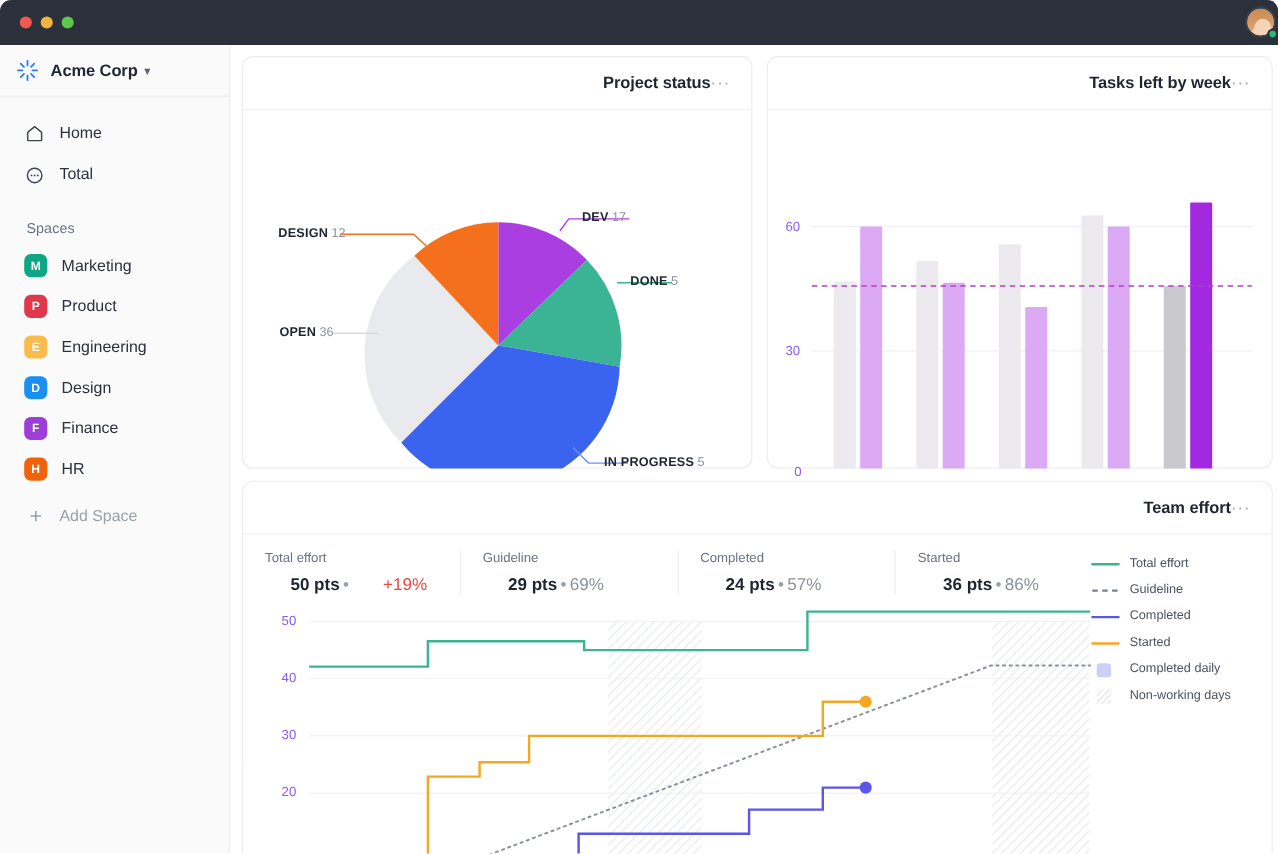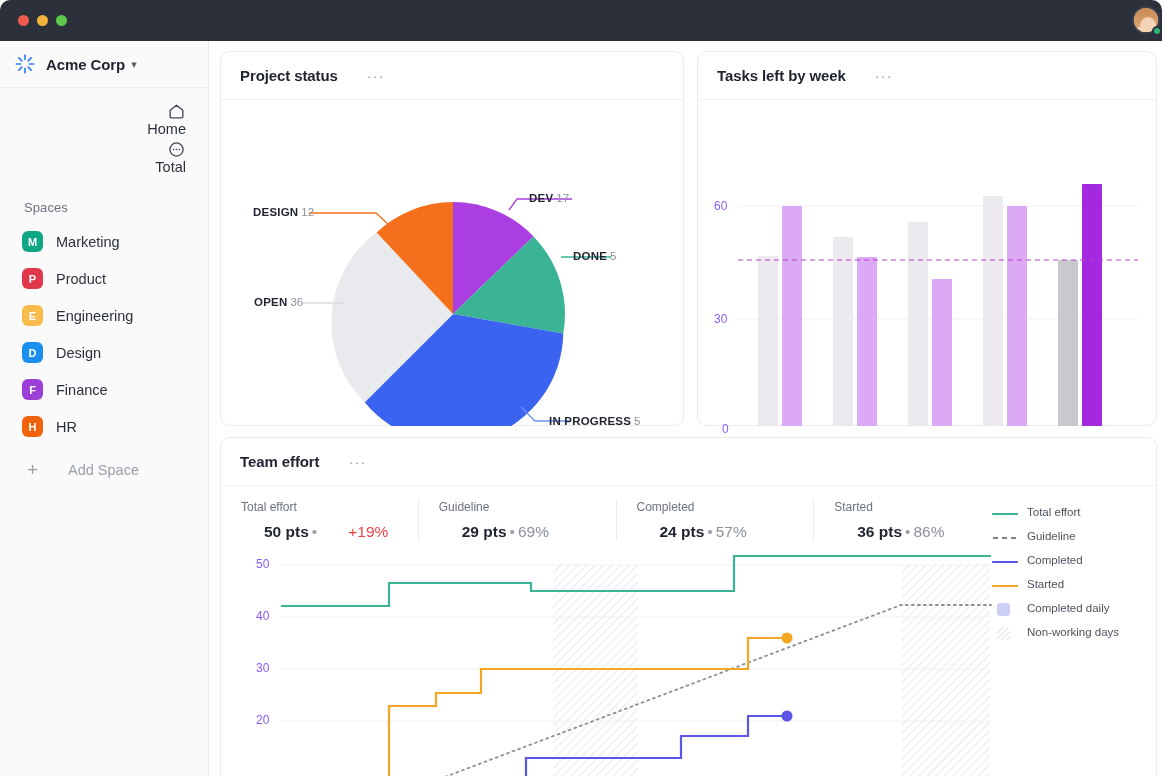--- a/index.html
+++ b/index.html
@@ -47,22 +47,22 @@
   .workspace {
     height: 47px; display: flex; align-items: center; padding: 0 14px;
     border-bottom: 1px solid #ececec;
   }
   .ws-logo { width: 22px; height: 22px; position: relative; flex: 0 0 auto; }
   .ws-name { font-size: 15px; font-weight: 700; color: #1f2430; margin-left: 10px; letter-spacing: -0.1px; }
   .ws-caret { margin-left: 6px; color: #5a6170; font-size: 11px; }
 
   .nav { padding-top: 14px; }
   .nav-item {
-    display: flex; align-items: flex-end; height: 38px;
-    margin: 0 10px; padding: 0 12px; border-radius: 8px; cursor: pointer; flex-direction: column;
+    display: flex; align-items: center; height: 38px;
+    margin: 0 10px; padding: 0 12px; border-radius: 8px; cursor: pointer;
   }
   .nav-item .ico { width: 19px; height: 19px; flex: 0 0 auto; color: #3f4654; }
   .nav-item .lbl { font-size: 14.5px; color: #2b313c; margin-left: 13px; flex: 1; }
   .badge {
     min-width: 21px; height: 21px; border-radius: 11px; background: #e11d6b;
     color: #fff; font-size: 11.5px; font-weight: 700;
     display: flex; align-items: center; justify-content: center; padding: 0 6px;
   }
 
   .section-title {
@@ -80,29 +80,29 @@
   .space-item .lbl { font-size: 14.5px; color: #2b313c; margin-left: 13px; }
   .sub-item {
     display: flex; align-items: center; height: 37px;
     margin: 2px 10px; padding: 0 12px 0 28px; border-radius: 9px; cursor: pointer;
   }
   .sub-item.active { background: #eceafd; }
   .sub-item .ico { width: 18px; height: 18px; color: #6c5ce7; flex: 0 0 auto; }
   .sub-item .lbl { font-size: 14.5px; color: #6c5ce7; margin-left: 11px; }
   .add-space { display: flex; align-items: center; height: 37px; margin: 6px 10px; padding: 0 12px; cursor: pointer; }
   .add-space .plus { width: 21px; color: #9aa0ab; font-size: 19px; text-align: center; line-height: 1; }
-  .add-space .lbl { font-size: 14.5px; color: #9aa0ab; margin-left: 25px; }
+  .add-space .lbl { font-size: 14.5px; color: #9aa0ab; margin-left: 11px; }
 
   
   .card {
     position: absolute; background: #fff; border: 1px solid #ececec; border-radius: 10px;
   }
   .card-head {
-    height: 48px; display: flex; align-items: center; justify-content: flex-start;
-    padding: 0 19px; border-bottom: 1px solid #f0f0f0; gap: 29px;
+    height: 48px; display: flex; align-items: center; justify-content: flex-end;
+    padding: 0 19px; border-bottom: 1px solid #f0f0f0;
   }
   .card-title { font-size: 15px; font-weight: 700; color: #1f2430; letter-spacing: -0.1px; }
   .kebab { color: #9aa0ab; font-size: 15px; letter-spacing: 1px; cursor: pointer; line-height: 1; }
 
   #card-project { left: 220px; top: 51px; width: 464px; height: 375px; }
   #card-tasks   { left: 697px; top: 51px; width: 460px; height: 375px; }
   #card-effort  { left: 220px; top: 437px; width: 937px; height: 360px; }
 
   .chart-body { position: relative; width: 100%; }
 

